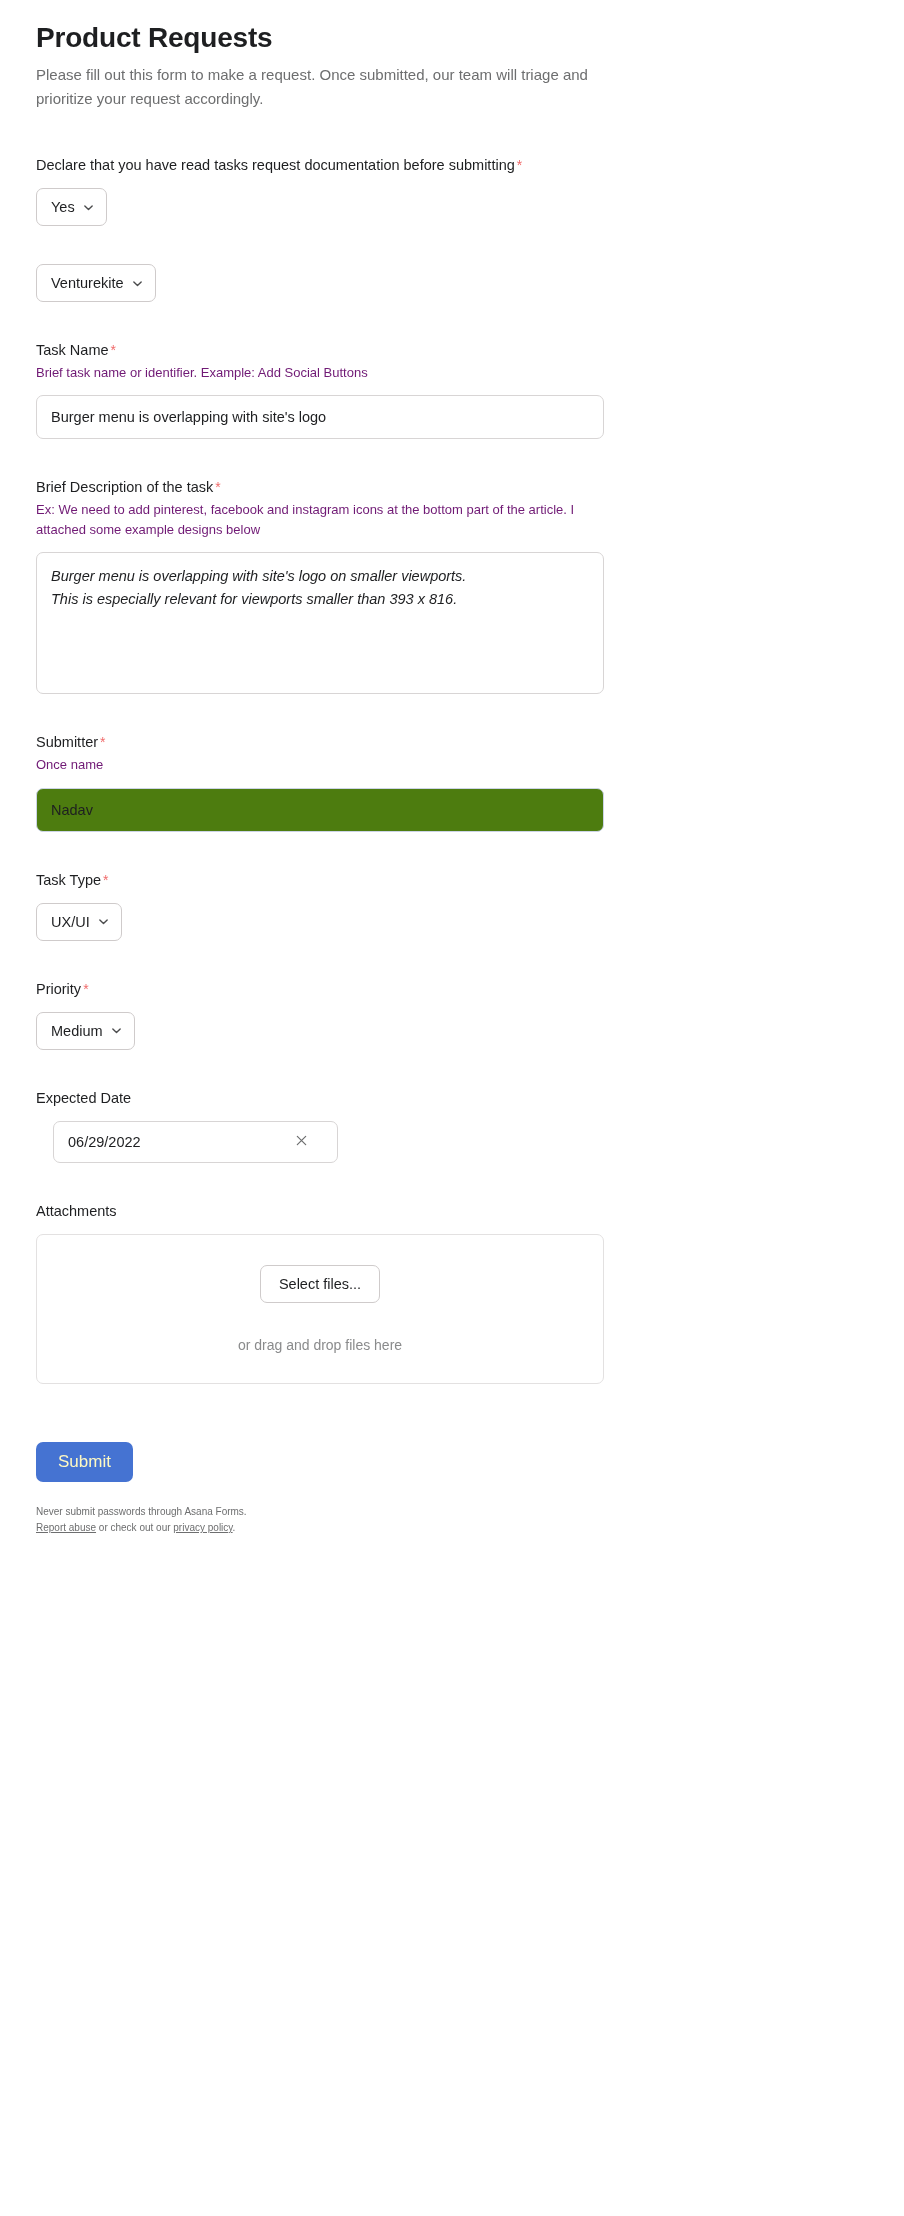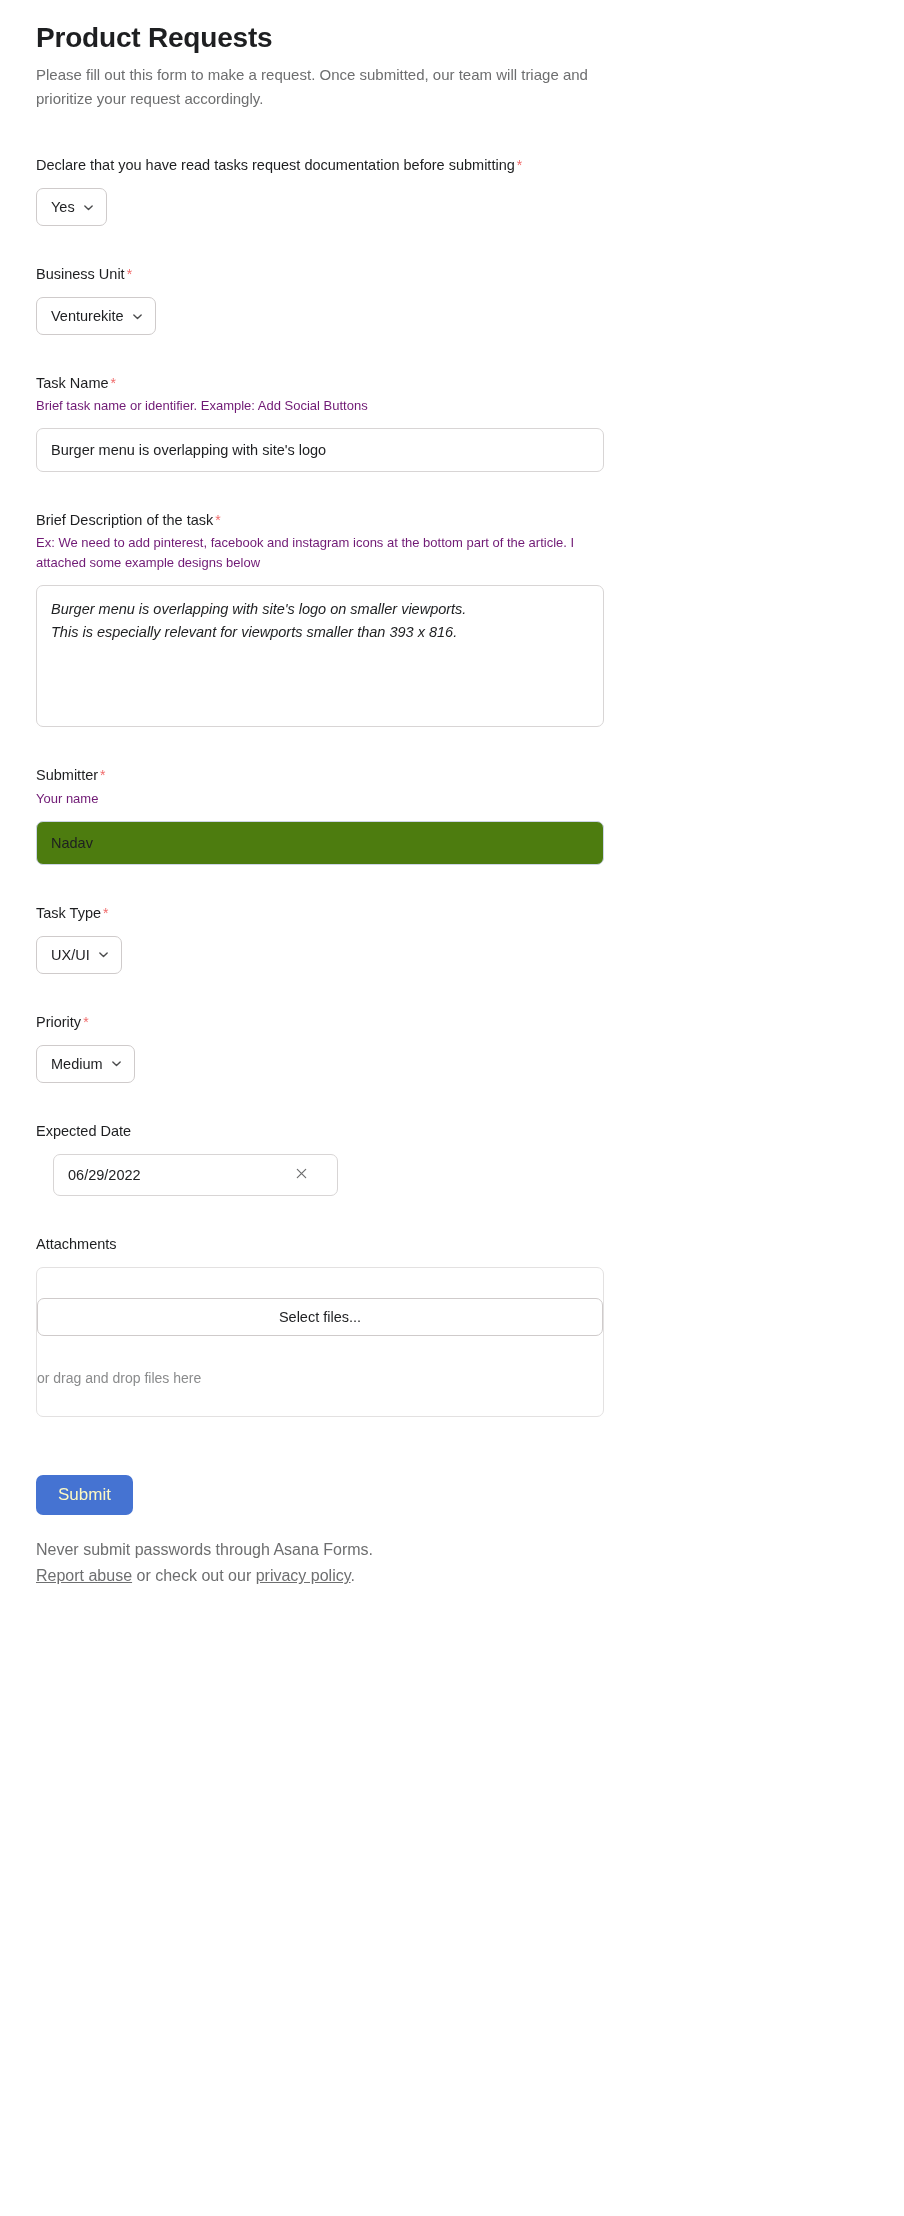--- a/index.html
+++ b/index.html
@@ -162,20 +162,21 @@
 
   
   .dropzone {
     width: 568px;
     height: 150px;
     border: 1px solid #e3e1e1;
     border-radius: 7px;
     background: #fff;
     display: flex;
     flex-direction: column;
+    align-items: center;
     justify-content: center;
     gap: 34px;
   }
   .select-files-btn {
     border: 1px solid #cfcbcb;
     border-radius: 7px;
     background: #fff;
     height: 38px;
     padding: 0 18px;
     font-size: 14.5px;
@@ -198,21 +199,21 @@
     font-family: Liberation Sans, sans-serif;
     font-size: 17px;
     height: 40px;
     padding: 0 22px;
     cursor: pointer;
     display: inline-block;
   }
 
   .legal {
     margin-top: 22px;
-    font-size: 16px;
+    font-size: 10px;
     line-height: 1.65;
     color: #6d6e6f;
   }
   .legal a {
     color: #6d6e6f;
     text-decoration: underline;
   }
   .legal-line { display: block; }
 </style>
 </head>
@@ -231,23 +232,20 @@
       <span>Yes</span>
       <span class="chev">
         <svg viewBox="0 0 12 12" width="11" height="11" aria-hidden="true">
             <path d="M2 4.3 L6 8.3 L10 4.3" fill="none" stroke="#4b4c4d" stroke-width="1.5" stroke-linecap="round" stroke-linejoin="round"></path>
           </svg>
       </span>
     </div>
   </div>
 
   <div class="field">
-    <div class="field-label tight">
-      <span>Business Unit</span><span class="req">*</span>
-    </div>
     <div class="select-box">
       <span>Venturekite</span>
       <span class="chev">
         <svg viewBox="0 0 12 12" width="11" height="11" aria-hidden="true">
             <path d="M2 4.3 L6 8.3 L10 4.3" fill="none" stroke="#4b4c4d" stroke-width="1.5" stroke-linecap="round" stroke-linejoin="round"></path>
           </svg>
       </span>
     </div>
   </div>
 
@@ -265,21 +263,21 @@
     </div>
     <div class="field-help">Ex: We need to add pinterest, facebook and instagram icons at the bottom part of the article. I attached some example designs below</div>
     <textarea class="text-area" style="">Burger menu is overlapping with site's logo on smaller viewports.
 This is especially relevant for viewports smaller than 393 x 816.</textarea>
   </div>
 
   <div class="field">
     <div class="field-label">
       <span>Submitter</span><span class="req">*</span>
     </div>
-    <div class="field-help">Your name</div>
+    <div class="field-help">Once name</div>
     <input class="text-input filled-blue" type="text" value="Nadav" style="">
   </div>
 
   <div class="field">
     <div class="field-label tight">
       <span>Task Type</span><span class="req">*</span>
     </div>
     <div class="select-box">
       <span>UX/UI</span>
       <span class="chev">

